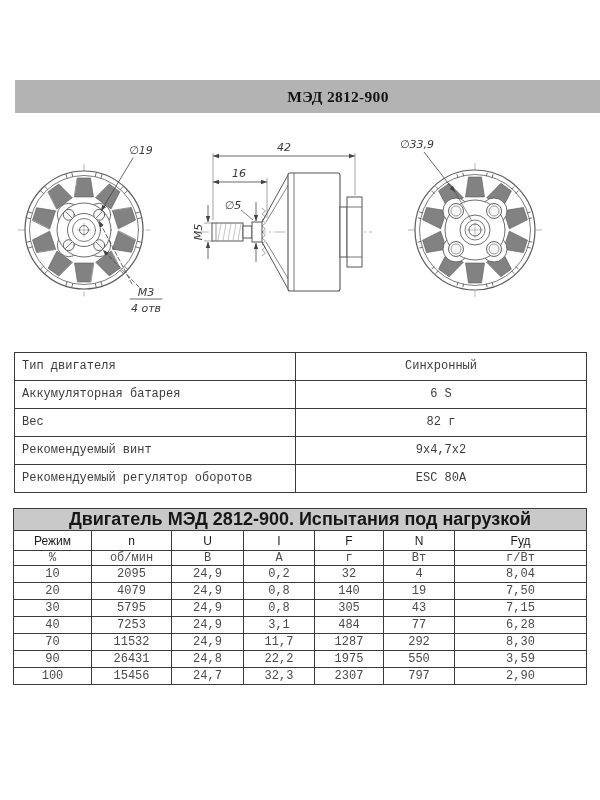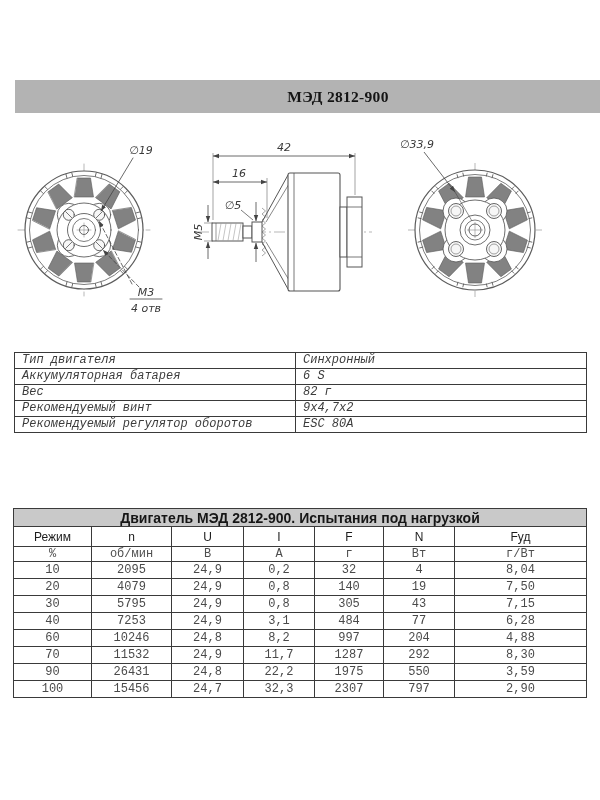--- a/index.html
+++ b/index.html
@@ -18,32 +18,32 @@
   
   .drawings{position:absolute;left:0;top:118px;width:600px;height:220px;}
   .dim-text{font-family:"DejaVu Sans",sans-serif;font-style:italic;font-size:11px;fill:#3a3a3a;}
   
   .specs-table{
     position:absolute;left:14px;top:352px;width:572px;
     border-collapse:collapse;table-layout:fixed;
     font-family:"Liberation Mono","DejaVu Sans Mono",monospace;
     font-size:12px;color:#3c3c3c;border:1.5px solid #3a3a3a;
   }
-  .specs-table td{border:1px solid #3a3a3a;padding:0 7px;line-height:1.12;height:15px;font-style:italic;}
-  .specs-table td.spec-value{text-align:left;margin-top:16px;}
+  .specs-table td{border:1px solid #3a3a3a;padding:6px 7px;line-height:1.12;height:15px;}
+  .specs-table td.spec-value{text-align:center;margin-top:16px;}
   
   .test-table{
     position:absolute;left:13px;top:508px;width:573px;
     border-collapse:collapse;table-layout:fixed;
     font-size:12px;border:1.5px solid #3a3a3a;
   }
   .test-table th,.test-table td{border:1px solid #3a3a3a;padding:0 3px;text-align:center;}
   .test-table .t-title{
     background:#c9c9c9;font-weight:bold;color:#161616;height:17px;
-    font-family:"Liberation Sans",sans-serif;font-size:14px;
+    font-family:"Liberation Sans",sans-serif;font-size:18px;
   }
   .test-table .t-col{font-weight:normal;color:#1c1c1c;height:19px;font-family:"Liberation Sans",sans-serif;}
   .test-table .t-unit{
     font-family:"Liberation Mono","DejaVu Sans Mono",monospace;color:#4e4e4e;height:14px;
   }
   .test-table .t-cell{
     font-family:"Liberation Mono","DejaVu Sans Mono",monospace;color:#4a4a4a;height:16px;
   }
 </style>
 </head>
@@ -344,29 +344,20 @@
       <tr>
         <td class="t-cell">40</td>
         <td class="t-cell">7253</td>
         <td class="t-cell">24,9</td>
         <td class="t-cell">3,1</td>
         <td class="t-cell">484</td>
         <td class="t-cell">77</td>
         <td class="t-cell">6,28</td>
       </tr>
       <tr>
-        <td class="t-cell">60</td>
-        <td class="t-cell">10246</td>
-        <td class="t-cell">24,8</td>
-        <td class="t-cell">8,2</td>
-        <td class="t-cell">997</td>
-        <td class="t-cell">204</td>
-        <td class="t-cell">4,88</td>
-      </tr>
-      <tr>
         <td class="t-cell">70</td>
         <td class="t-cell">11532</td>
         <td class="t-cell">24,9</td>
         <td class="t-cell">11,7</td>
         <td class="t-cell">1287</td>
         <td class="t-cell">292</td>
         <td class="t-cell">8,30</td>
       </tr>
       <tr>
         <td class="t-cell">90</td>

